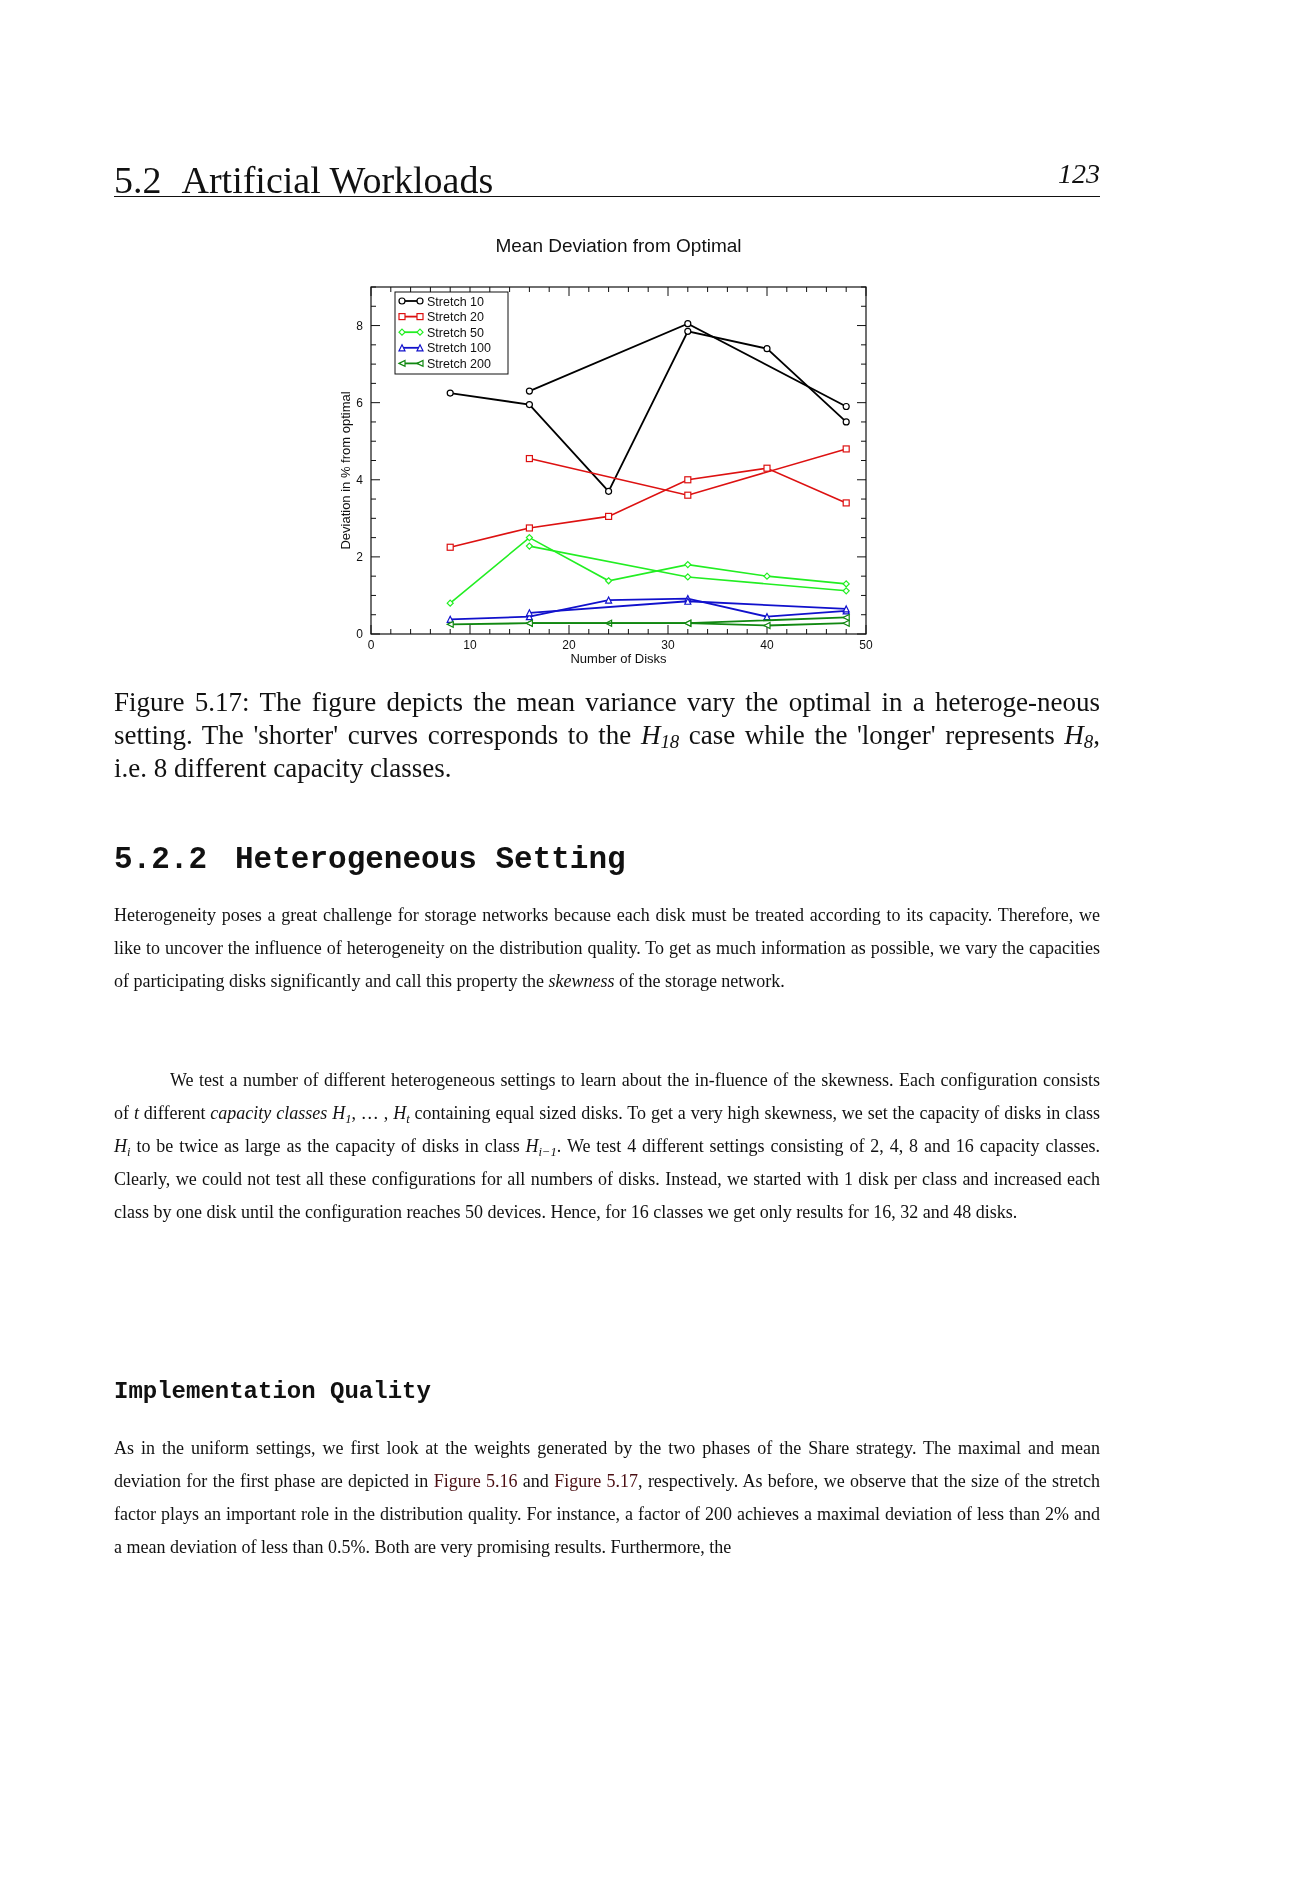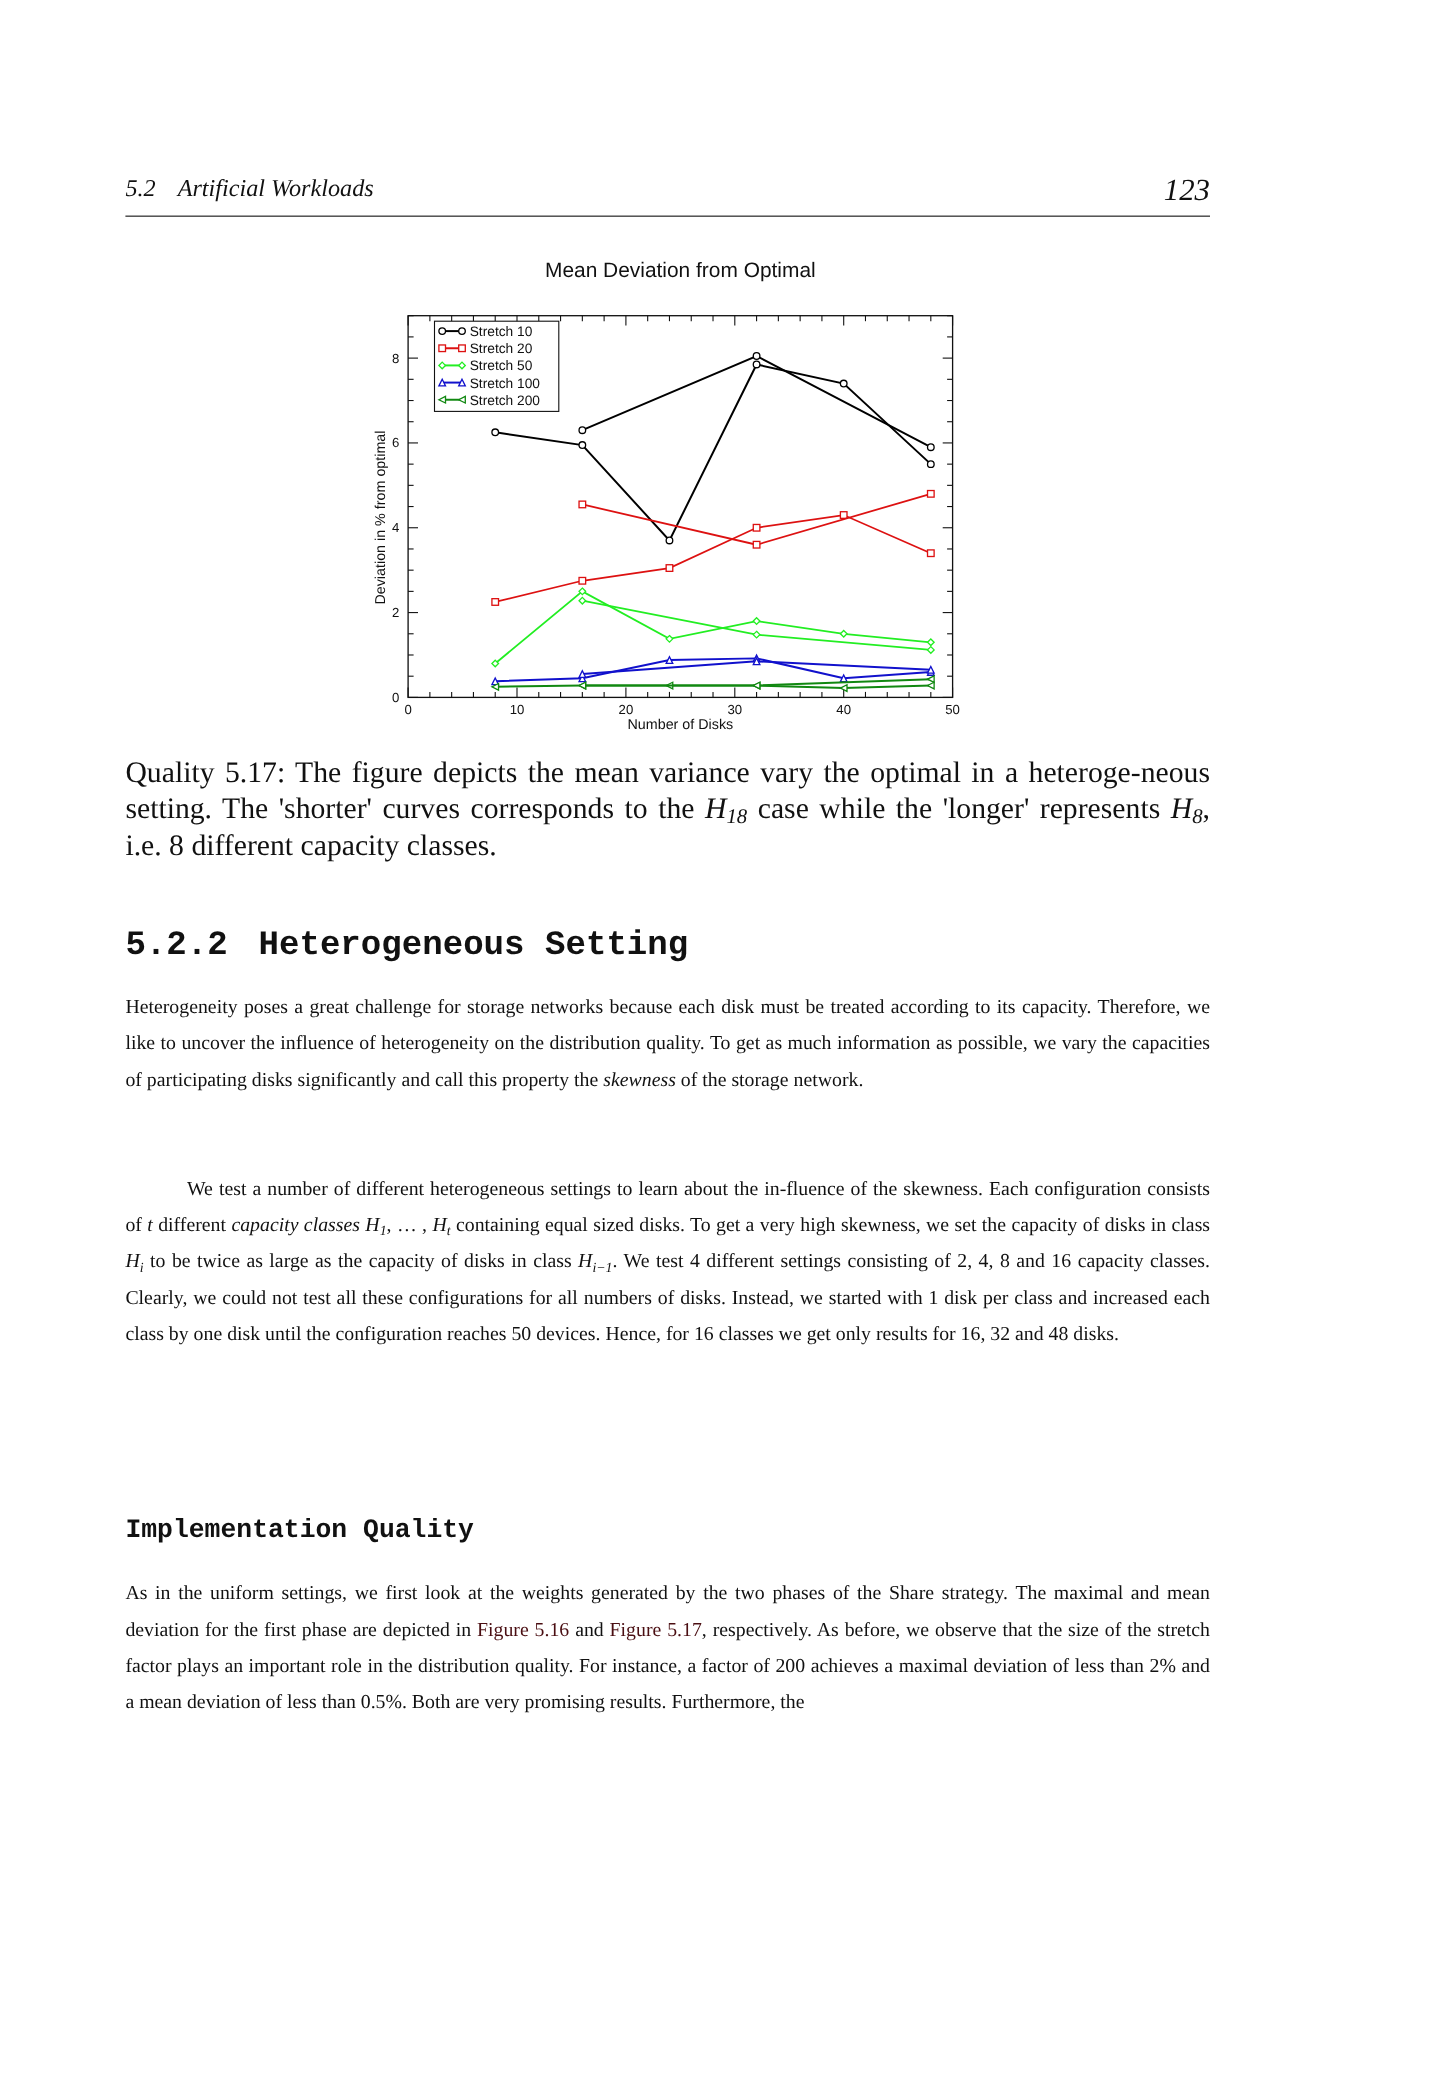--- a/index.html
+++ b/index.html
@@ -1,20 +1,20 @@
 <!DOCTYPE html>
 <html><head>
 <meta charset="utf-8">
 <style>
   html, body { margin: 0; padding: 0; background: #ffffff; }
   body { width: 1299px; height: 1890px; position: relative; overflow: hidden; color: #111; }
   .serif { font-family: "Liberation Serif", "DejaVu Serif", serif; }
   .sans { font-family: Liberation Mono, monospace; }
   .running-head { position: absolute; left: 114px; top: 158px; width: 986px; height: 38px; border-bottom: 1.5px solid #111; }
-  .running-head .left { position: absolute; left: 0; top: 0; font-style: italic; font-size: 22px; }
+  .running-head .left { position: absolute; left: 0; top: 0; font-size: 38px; }
   .running-head .left .num { margin-right: 20px; }
   .running-head .right { position: absolute; right: 0; top: 0; font-style: italic; font-size: 28px; }
   #chart { position: absolute; left: 0; top: 0; }
   .caption { position: absolute; left: 114px; top: 686px; width: 986px; font-size: 27px; line-height: 33px; text-align: justify; }
   .sec-head { position: absolute; left: 114px; top: 842px; font-size: 31px; font-weight: bold; }
   .sec-head .num { margin-right: 28px; }
   .body-text { position: absolute; left: 114px; width: 986px; font-size: 18px; line-height: 33px; text-align: justify; margin: 0; }
   .body-text .indent { display: inline-block; width: 56px; }
   .subsec { position: absolute; left: 114px; top: 1378px; font-size: 24px; font-weight: bold; }
   .ref { color: #4a0e12; }
@@ -228,21 +228,21 @@
       <polygon points="402,344.8 405,350.8 399,350.8" fill="#fff" stroke="#1111cc" stroke-width="1.2"></polygon>
       <polygon points="420,344.8 423,350.8 417,350.8" fill="#fff" stroke="#1111cc" stroke-width="1.2"></polygon>
       <text x="427" y="352.3" font-size="12.5" font-family="&quot;Liberation Sans&quot;, &quot;DejaVu Sans&quot;, sans-serif" fill="#111">Stretch 100</text>
       <line x1="401" y1="363.4" x2="421" y2="363.4" stroke="#118811" stroke-width="1.8"></line>
       <polygon points="399,363.4 405,360.4 405,366.4" fill="#fff" stroke="#118811" stroke-width="1.2"></polygon>
       <polygon points="417,363.4 423,360.4 423,366.4" fill="#fff" stroke="#118811" stroke-width="1.2"></polygon>
       <text x="427" y="367.9" font-size="12.5" font-family="&quot;Liberation Sans&quot;, &quot;DejaVu Sans&quot;, sans-serif" fill="#111">Stretch 200</text>
     </g>
   </svg>
 
-<div class="caption serif"><span>Quality 5.17:</span><span> The figure depicts the mean variance vary the optimal in a heteroge-neous setting. The 'shorter' curves corresponds to the </span><i><span>H</span><sub>18</sub></i><span> case while the 'longer' represents </span><i><span>H</span><sub>8</sub></i><span>, i.e. 8 different capacity classes.</span></div>
+<div class="caption serif"><span>Figure 5.17:</span><span> The figure depicts the mean variance vary the optimal in a heteroge-neous setting. The 'shorter' curves corresponds to the </span><i><span>H</span><sub>18</sub></i><span> case while the 'longer' represents </span><i><span>H</span><sub>8</sub></i><span>, i.e. 8 different capacity classes.</span></div>
 
 <div class="sec-head sans"><span class="num">5.2.2</span><span>Heterogeneous Setting</span></div>
 
 <p class="body-text serif" style="top:899px"><span>Heterogeneity poses a great challenge for storage networks because each disk must be treated according to its capacity. Therefore, we like to uncover the influence of heterogeneity on the distribution quality. To get as much information as possible, we vary the capacities of participating disks significantly and call this property the </span><i>skewness</i><span> of the storage network.</span></p>
 
 <p class="body-text serif" style="top:1064px"><span class="indent"></span><span>We test a number of different heterogeneous settings to learn about the in-fluence of the skewness. Each configuration consists of </span><i>t</i><span> different </span><i>capacity classes</i> <i><span>H</span><sub>1</sub></i><span>, … , </span><i><span>H</span><sub>t</sub></i><span> containing equal sized disks. To get a very high skewness, we set the capacity of disks in class </span><i><span>H</span><sub>i</sub></i><span> to be twice as large as the capacity of disks in class </span><i><span>H</span><sub>i−1</sub></i><span>. We test 4 different settings consisting of 2, 4, 8 and 16 capacity classes. Clearly, we could not test all these configurations for all numbers of disks. Instead, we started with 1 disk per class and increased each class by one disk until the configuration reaches 50 devices. Hence, for 16 classes we get only results for 16, 32 and 48 disks.</span></p>
 
 <div class="subsec sans">Implementation Quality</div>
 
 <p class="body-text serif" style="top:1432px"><span>As in the uniform settings, we first look at the weights generated by the two phases of the Share strategy. The maximal and mean deviation for the first phase are depicted in </span><a class="ref">Figure 5.16</a><span> and </span><a class="ref">Figure 5.17</a><span>, respectively. As before, we observe that the size of the stretch factor plays an important role in the distribution quality. For instance, a factor of 200 achieves a maximal deviation of less than 2% and a mean deviation of less than 0.5%. Both are very promising results. Furthermore, the</span></p>

